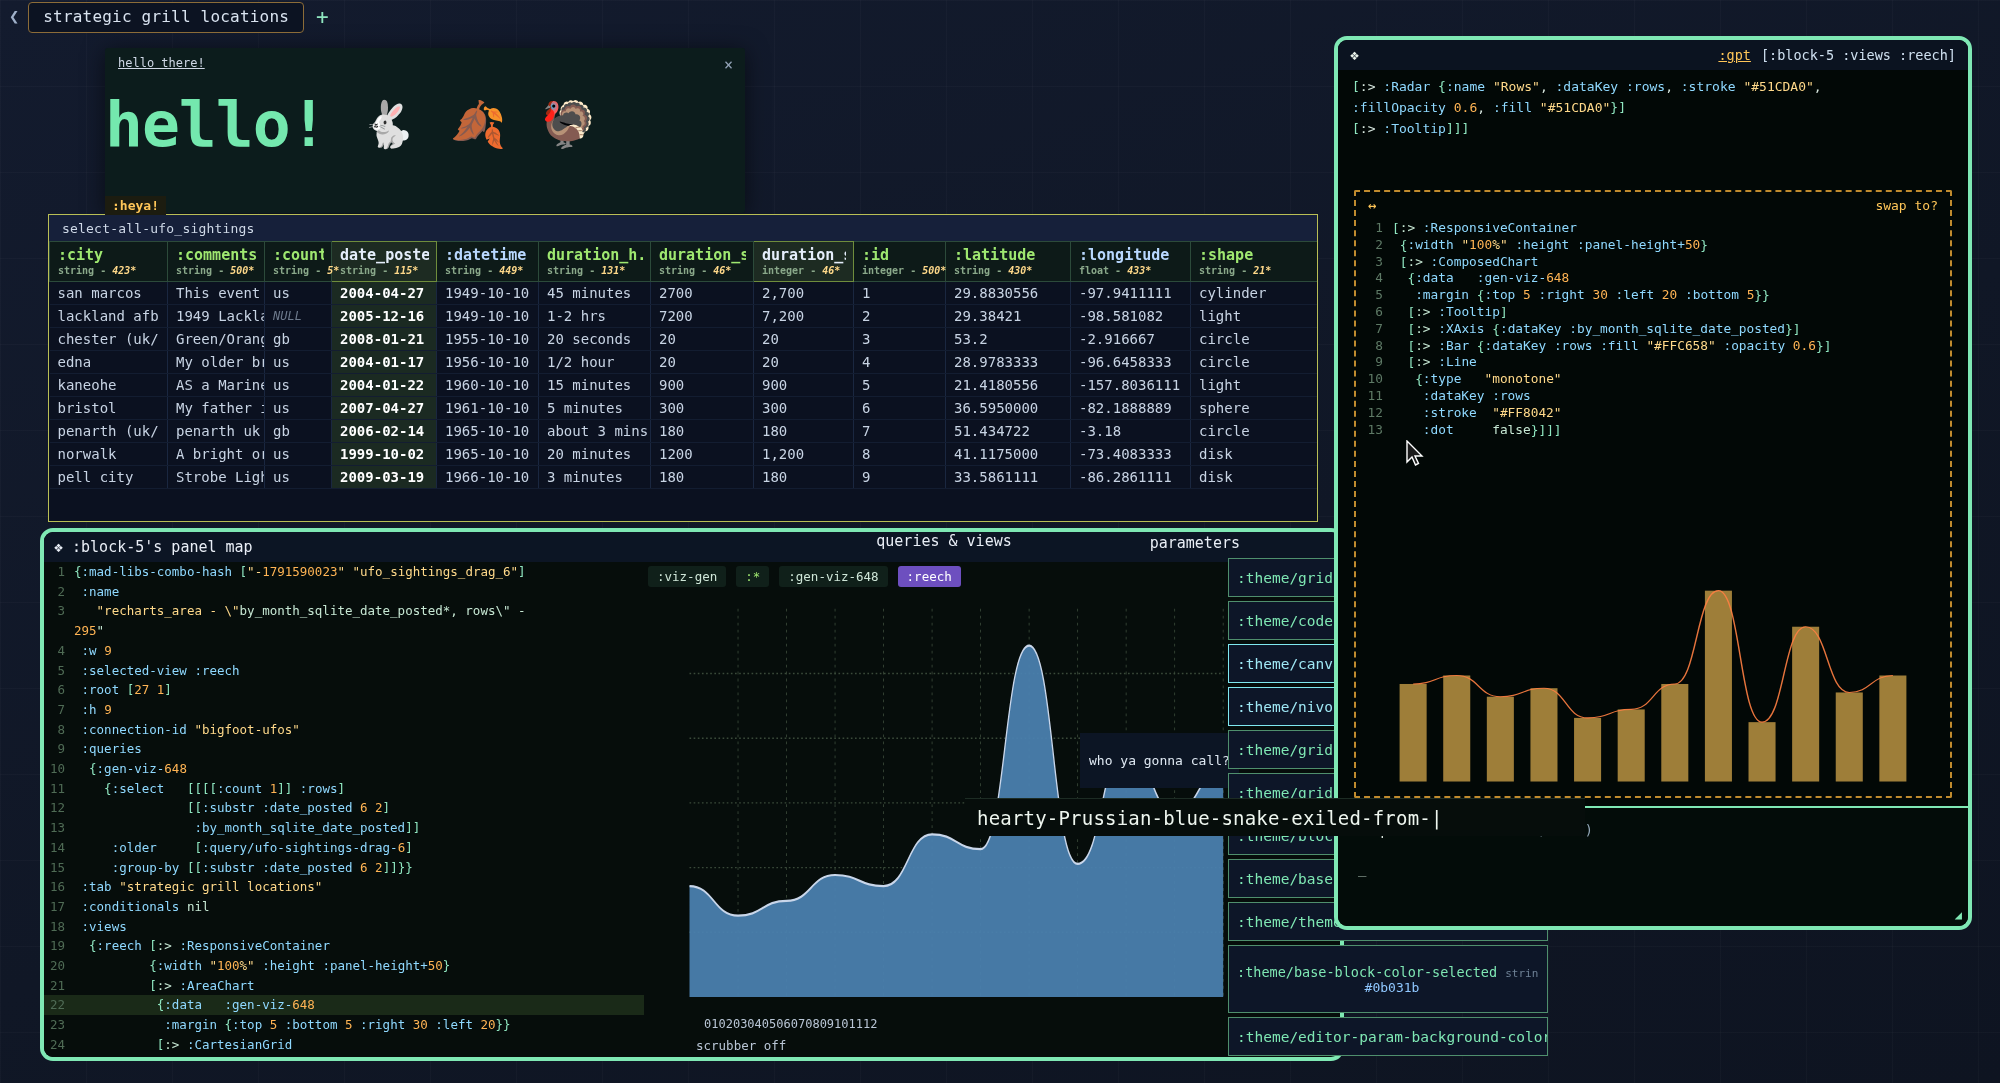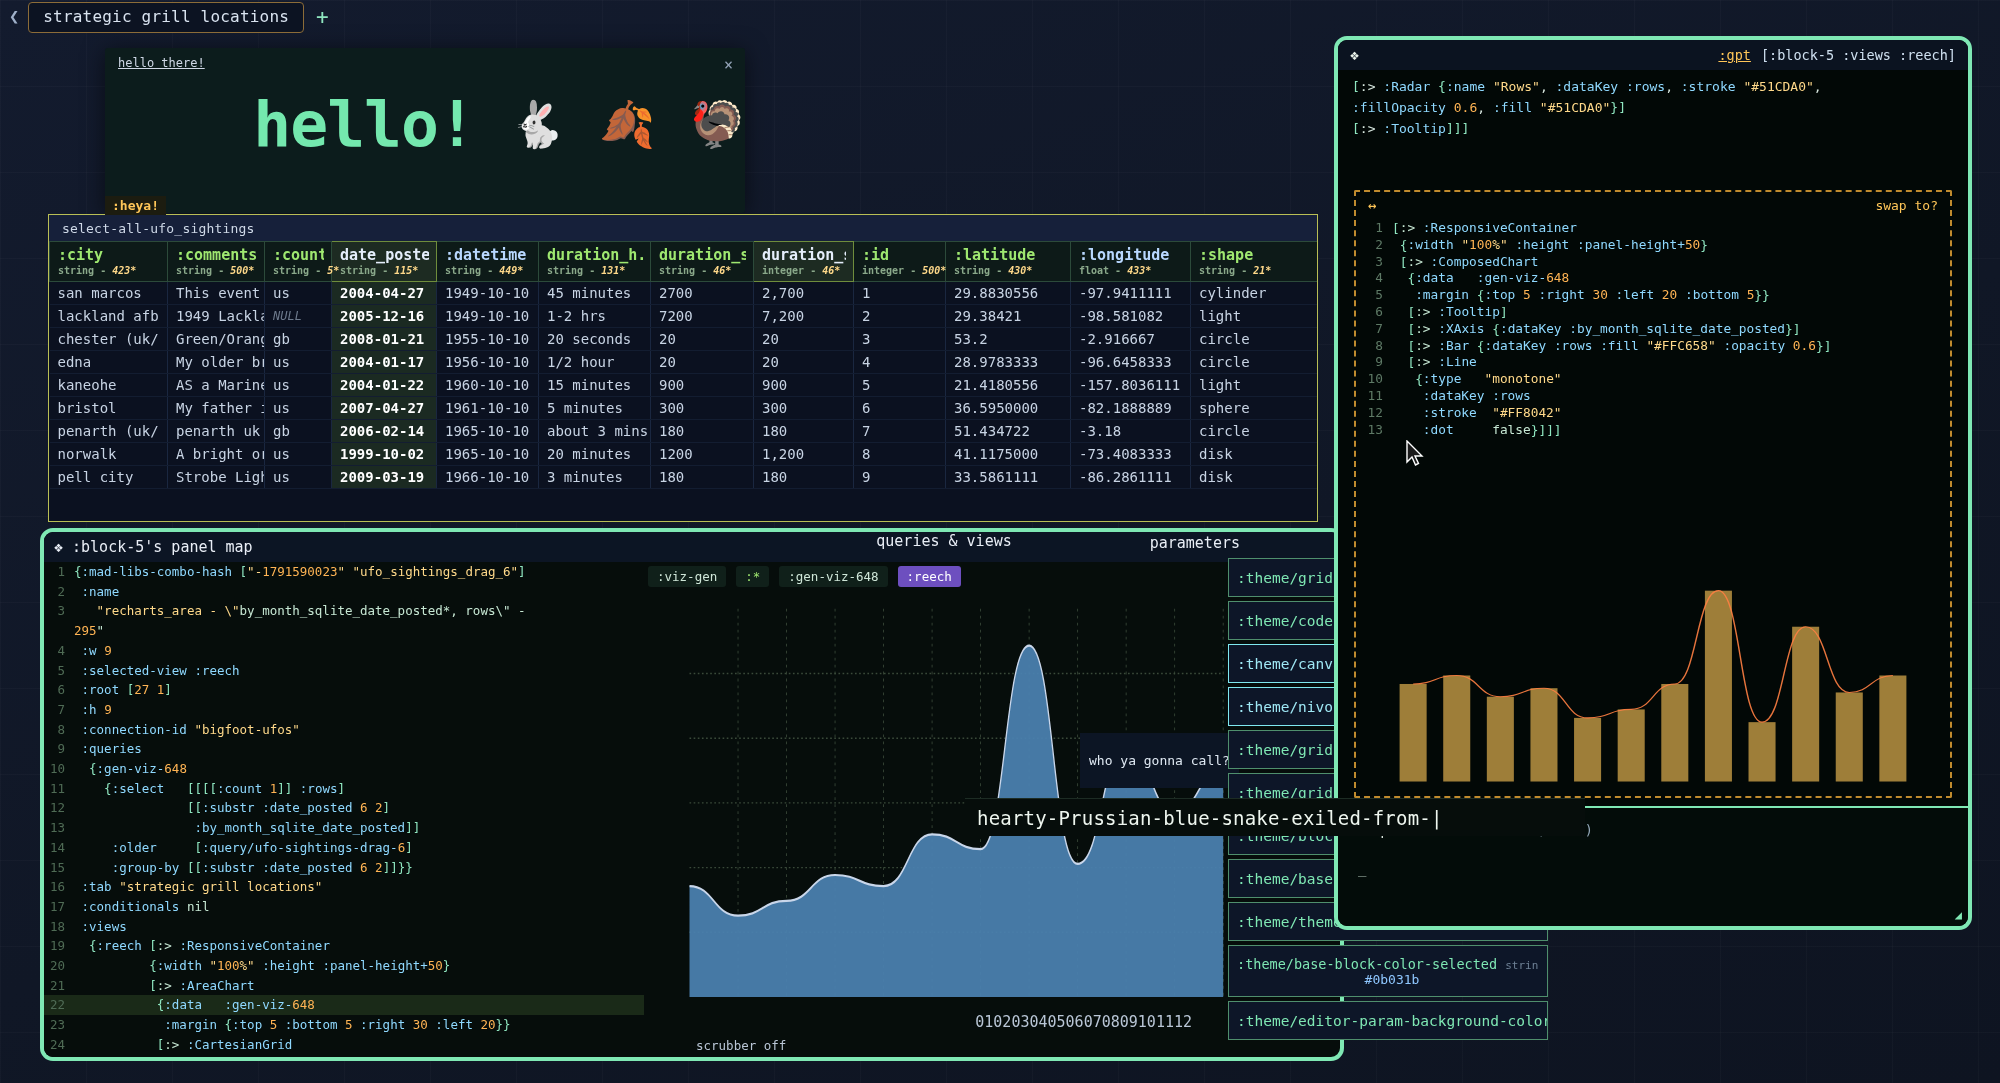--- a/index.html
+++ b/index.html
@@ -22,21 +22,21 @@
   .tb-tab { border:1px solid #8c6c38; background:#0c1322; color:#d9e3f0; font-size:16px;
     padding:4px 14px 6px 14px; border-radius:4px; letter-spacing:0.2px; cursor:pointer;}
   .tb-plus { color:#8fe6c0; font-size:21px; padding:0 12px; cursor:pointer; line-height:1;}
 
   
   #hellocard { position:absolute; left:105px; top:48px; width:640px; height:165px;
     background:#0c1c1c; border-radius:3px; z-index:10; box-shadow:0 3px 22px rgba(0,0,0,.55);}
   #hellocard .hc-sub { position:absolute; left:13px; top:8px; font-size:12px; color:#cfd8e6;text-decoration:underline;}
   #hellocard .hc-x { position:absolute; right:12px; top:8px; font-size:15px; color:#93a2b6; cursor:pointer;}
   #hellocard .hc-main { position:absolute; left:0; top:40px; width:100%; display:flex;
-    align-items:center; justify-content:flex-end; gap:34px;}
+    align-items:center; justify-content:flex-start; gap:34px;}
   #hellocard .hc-hello { font-size:63px; font-weight:bold; color:#74e8ae; letter-spacing:-1px;}
   .emoji { font-size:45px; line-height:1; font-family:"DejaVu Sans", sans-serif;}
 
   
   #heya { position:absolute; left:105px; top:196px; background:#1c1c10; color:#ffc658;
     font-size:13px; font-weight:bold; padding:2px 7px; z-index:14;}
 
   
   #tablepanel { position:absolute; left:48px; top:214px; width:1270px; height:308px;
     background:#0b1120; border:1px solid #b9bf55; z-index:12; overflow:hidden;}
@@ -76,34 +76,34 @@
   
   #vizcol { flex:1; position:relative; background:#060d0b;}
   #viz-head { height:28px; display:flex; align-items:center; gap:10px; padding-left:4px;}
   .chip { font-size:12.5px; padding:3px 9px; border-radius:3px; color:#cfe6d8; background:#10201a; cursor:pointer;}
   .chip.star { color:#9fe870;}
   .chip.act { background:#6d4fbf; color:#fff;}
   #qv-label { position:absolute; left:0; top:-30px; width:600px; text-align:center;
     color:#e9eef6; font-size:15px;}
   #areaWrap { position:absolute; left:0; top:30px; right:0; bottom:46px;}
   #xaxis { position:absolute; left:0; bottom:26px; width:100%; display:flex;
-    justify-content:flex-end; padding:0 56px 0 60px; color:#b9c6d6; font-size:15px;}
+    justify-content:flex-start; padding:0 56px 0 60px; color:#b9c6d6; font-size:12px;}
   #scrubber { position:absolute; left:52px; bottom:4px; color:#b9c6d6; font-size:12.5px;}
 
   
   #paramcol { width:92px; position:relative;}
   #param-label { position:absolute; right:8px; top:-28px; color:#e9eef6; font-size:15px; white-space:nowrap;}
 
   
   #paramlist { position:absolute; left:1228px; top:558px; width:320px; z-index:26;}
   .prow { height:39px; margin-bottom:4px; background:#0d1628; border:1px solid #4f8f6d;
     display:flex; align-items:center; padding-left:8px; color:#7fe8b4; font-size:14.5px;
     white-space:nowrap; overflow:hidden; cursor:pointer;}
   .prow.cyan { border-color:#7fe8f0; color:#9fe8f5;}
-  .prow.tall { height:52px; flex-direction:column; align-items:flex-start; justify-content:center;}
+  .prow.tall { height:68px; flex-direction:column; align-items:flex-start; justify-content:center;}
   .prow .pv { color:#8fc7ff; font-size:13px; align-self:center;}
   .prow .ptype { color:#6f8296; font-size:11px;}
 
   
   #gptpanel { position:absolute; left:1334px; top:36px; width:638px; height:894px;
     border:4px solid #7fe8b4; border-radius:13px; background:#020806; z-index:28; overflow:hidden;}
   #gpt-head { height:30px; display:flex; align-items:center; padding:0 12px; gap:10px; background:#0b1320;}
   #gpt-head .g-ic { color:#eaf2ea; font-size:15px;}
   #gpt-head .g-t1 { margin-left:auto; color:#ffc658; font-size:13.5px; text-decoration:underline;}
   #gpt-head .g-t2 { color:#cfe0f0; font-size:13.5px;}

